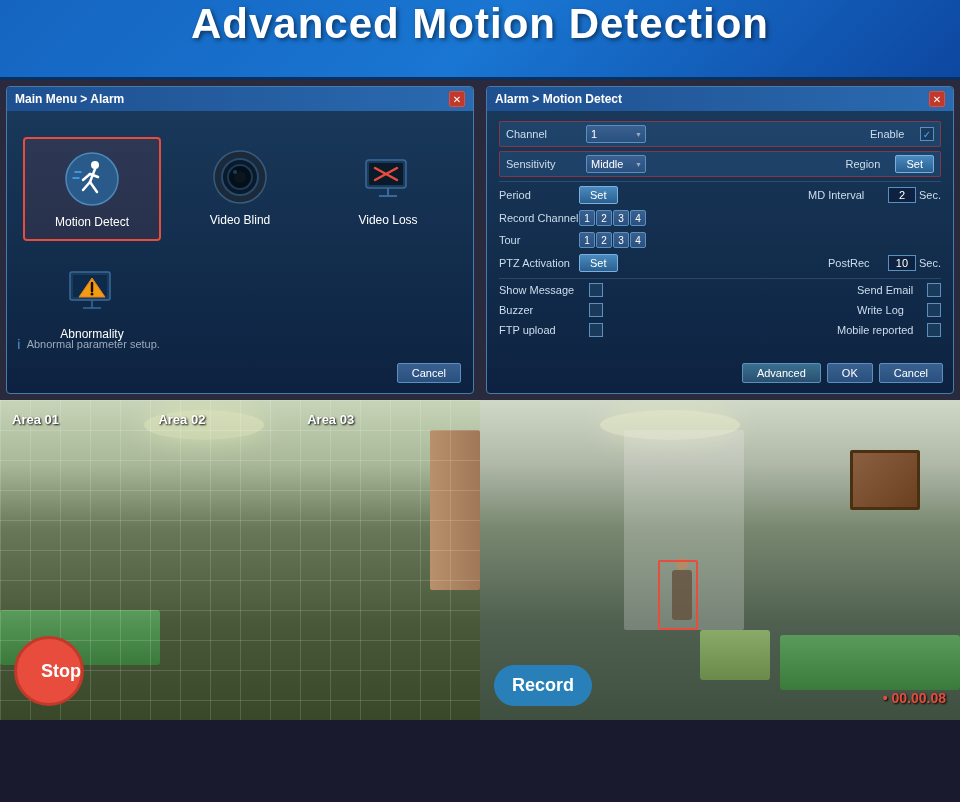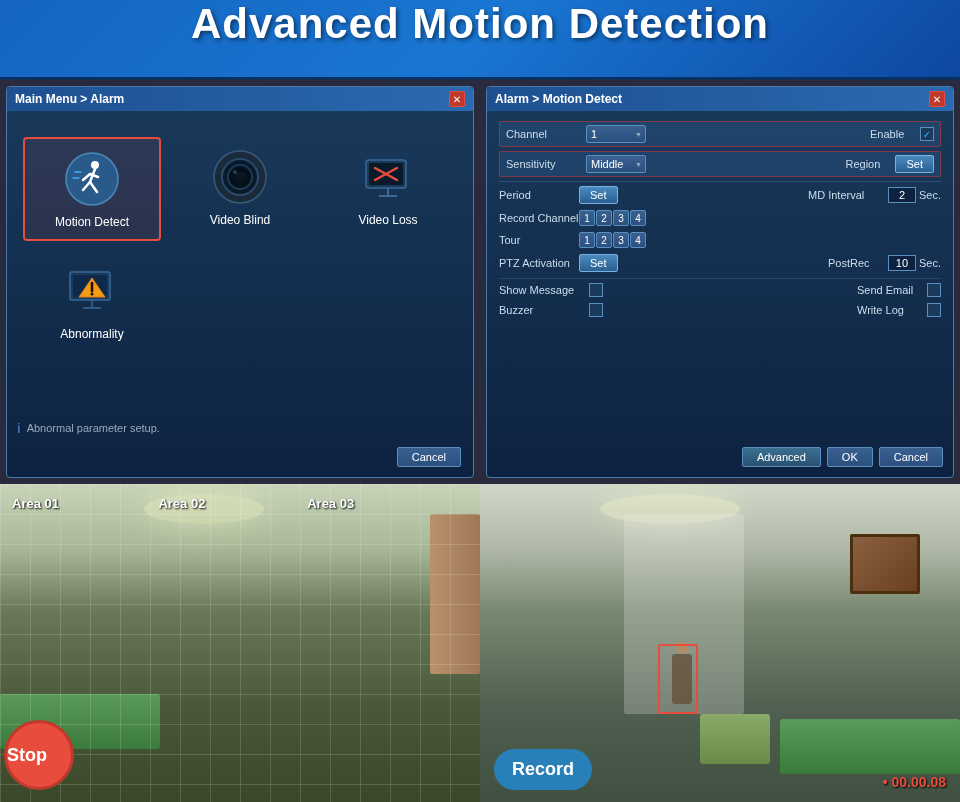--- a/index.html
+++ b/index.html
@@ -18,21 +18,21 @@
       color: white;
       font-size: 42px;
       font-weight: 900;
       text-shadow: 2px 2px 4px rgba(0,0,0,0.5);
       letter-spacing: 1px;
     }
 
     
     #middle {
       display: flex;
-      height: 404px;
+      height: 320px;
       background: #2a2a3e;
     }
 
     
     .dialog {
       flex: 1;
       background: linear-gradient(180deg, #1a3a5c 0%, #0d2240 100%);
       border: 1px solid #4a7aaa;
       margin: 6px;
       border-radius: 4px;
@@ -286,31 +286,31 @@
       color: white;
       font-size: 13px;
       font-weight: bold;
       text-shadow: 1px 1px 2px black;
       top: 12px;
     }
 
     .stop-badge {
       position: absolute;
       bottom: 14px;
-      left: 4px;
+      left: 14px;
       background: #e74c3c;
       color: white;
       font-size: 18px;
       font-weight: bold;
       width: 70px;
       height: 70px;
       border-radius: 50%;
       display: flex;
       align-items: center;
-      justify-content: flex-start;
+      justify-content: flex-end;
       border: 3px solid #c0392b;
     }
     .record-badge {
       position: absolute;
       bottom: 14px;
       left: 14px;
       background: #2980b9;
       color: white;
       font-size: 18px;
       font-weight: bold;
@@ -541,20 +541,27 @@
       </div>
 
       <div class="settings-row">
         <span style="min-width:90px;">Buzzer</span>
         <div class="checkbox-blue"></div>
         <span style="flex:1"></span>
         <span style="min-width:70px;">Write Log</span>
         <div class="checkbox-blue"></div>
       </div>
 
+      <div class="settings-row">
+        <span style="min-width:90px;">FTP upload</span>
+        <div class="checkbox-blue"></div>
+        <span style="flex:1"></span>
+        <span style="min-width:90px;">Mobile reported</span>
+        <div class="checkbox-blue"></div>
+      </div>
     </div>
 
     <div class="dialog-bottom-btns">
       <button class="dlg-btn advanced">Advanced</button>
       <button class="dlg-btn ok">OK</button>
       <button class="dlg-btn">Cancel</button>
     </div>
   </div>
 </div>
 

